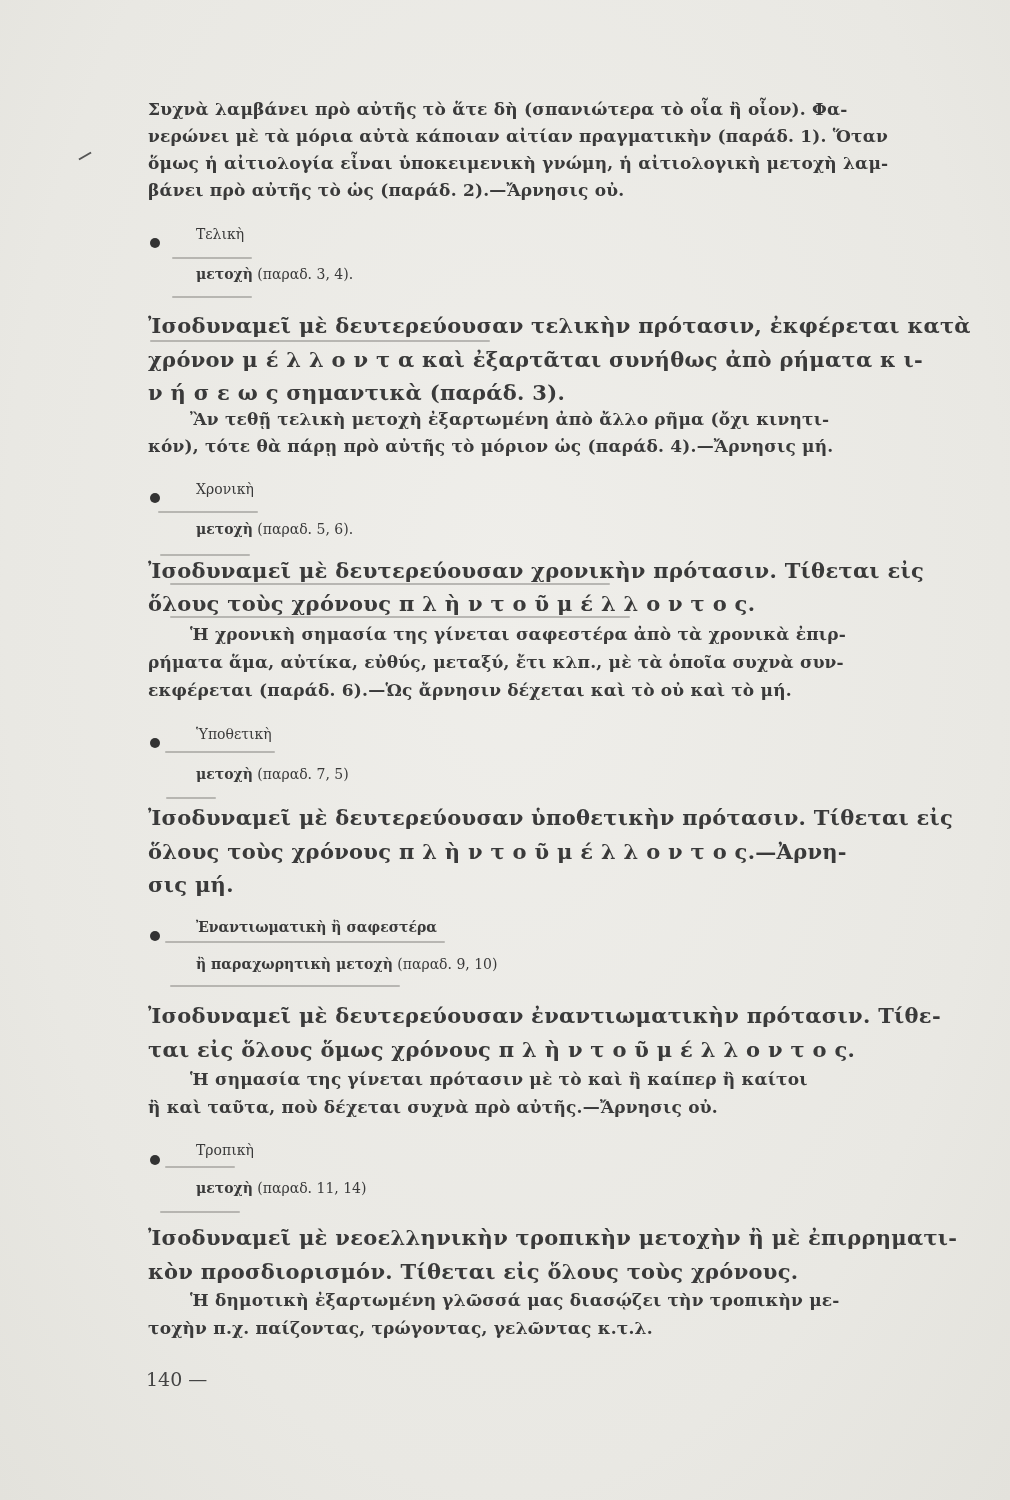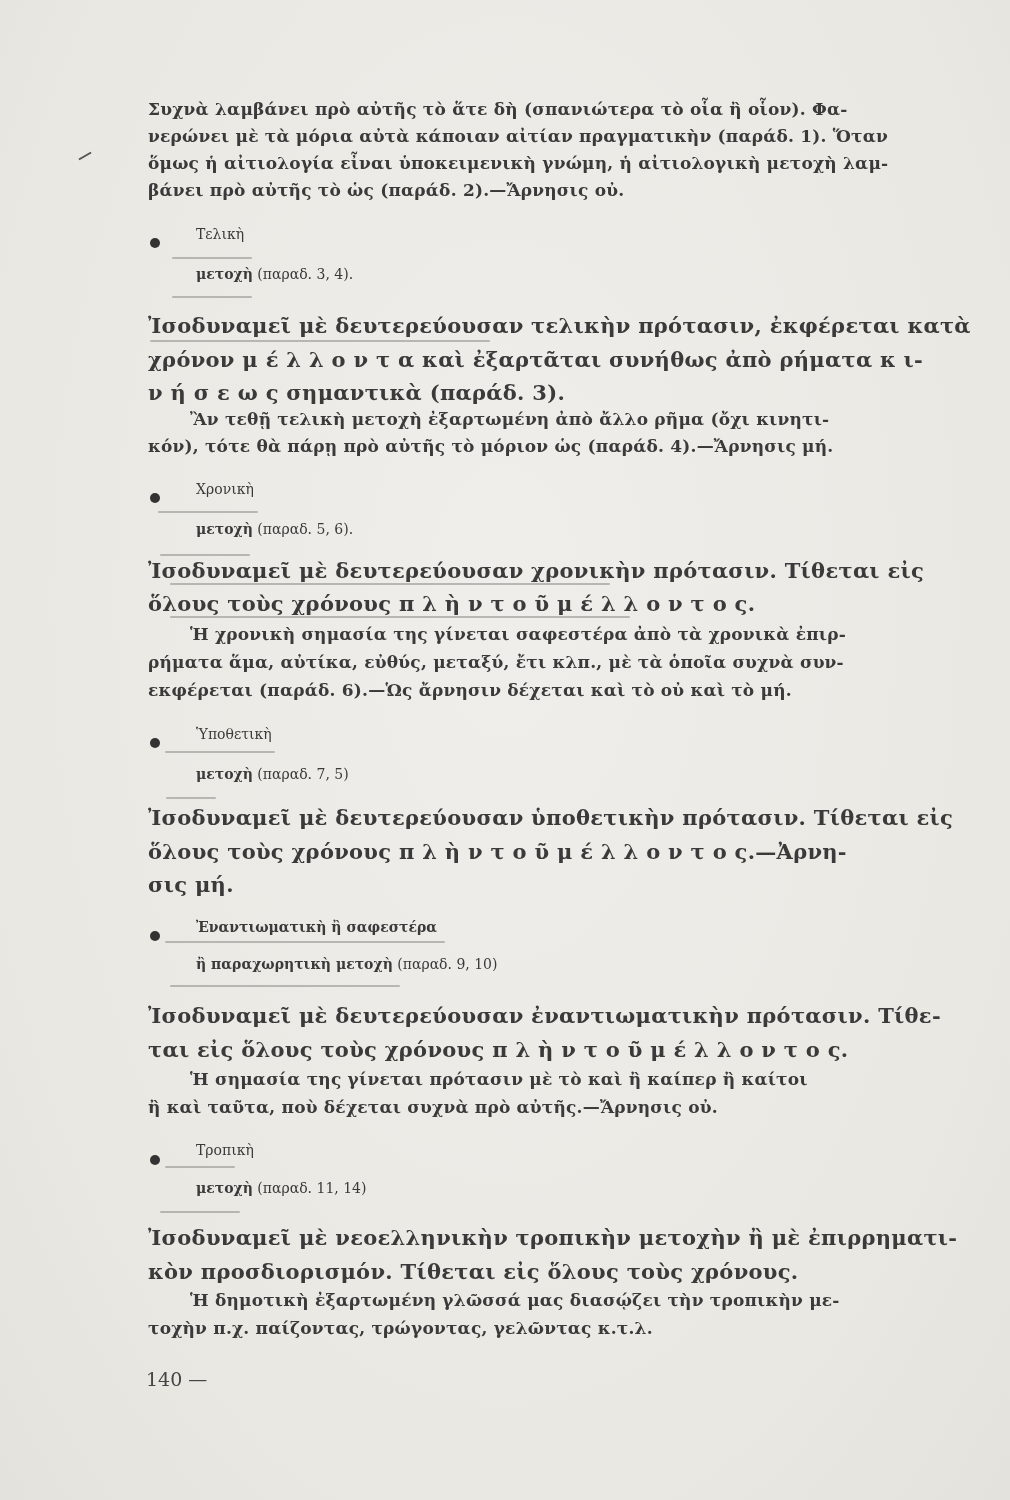--- a/index.html
+++ b/index.html
@@ -105,21 +105,21 @@
 
   <div>
     <div class="bullet" style="top:931px"></div>
     <div class="htxt bold" style="top:919px">Ἐναντιωματικὴ ἢ σαφεστέρα</div>
     <div class="pencil" style="left:165px;top:941px;width:280px"></div>
     <div class="htxt" style="top:956px">
       <span class="bold">ἢ παραχωρητικὴ μετοχὴ</span><span> (παραδ. 9, 10)</span>
     </div>
     <div class="pencil" style="left:170px;top:985px;width:230px"></div>
     <div class="line big" style="top:1003px">Ἰσοδυναμεῖ μὲ δευτερεύουσαν ἐναντιωματικὴν πρότασιν. Τίθε-</div>
-    <div class="line big" style="top:1037px">ται εἰς ὅλους τοὺς χρόνους  π λ ὴ ν  τ ο ῦ  μ έ λ λ ο ν τ ο ς.</div>
+    <div class="line big" style="top:1037px">ται εἰς ὅλους ὅμως χρόνους  π λ ὴ ν  τ ο ῦ  μ έ λ λ ο ν τ ο ς.</div>
     <div class="line small indent" style="top:1069px">Ἡ σημασία της γίνεται πρότασιν μὲ τὸ καὶ ἢ καίπερ ἢ καίτοι</div>
     <div class="line small" style="top:1097px">ἢ καὶ ταῦτα, ποὺ δέχεται συχνὰ πρὸ αὐτῆς.—Ἄρνησις οὐ.</div>
   </div>
 
   <div>
     <div class="bullet" style="top:1155px"></div>
     <div class="htxt" style="top:1142px">Τροπικὴ</div>
     <div class="pencil" style="left:165px;top:1166px;width:70px"></div>
     <div class="htxt" style="top:1180px">
       <span class="bold">μετοχὴ</span><span> (παραδ. 11, 14)</span>

